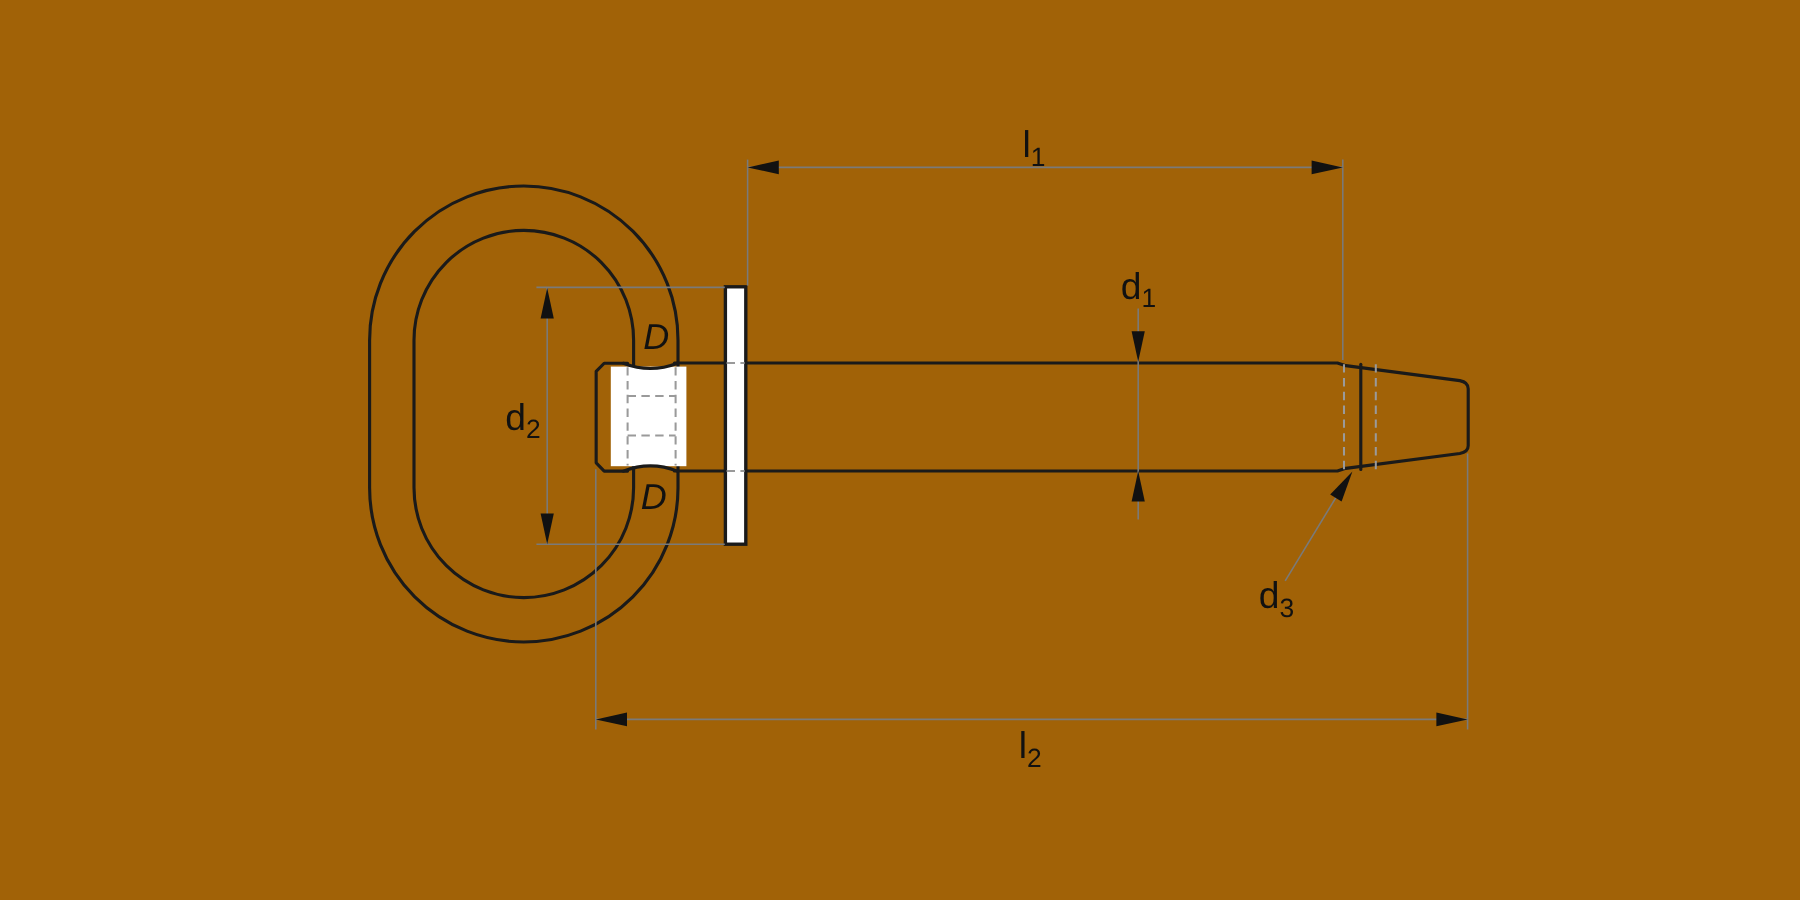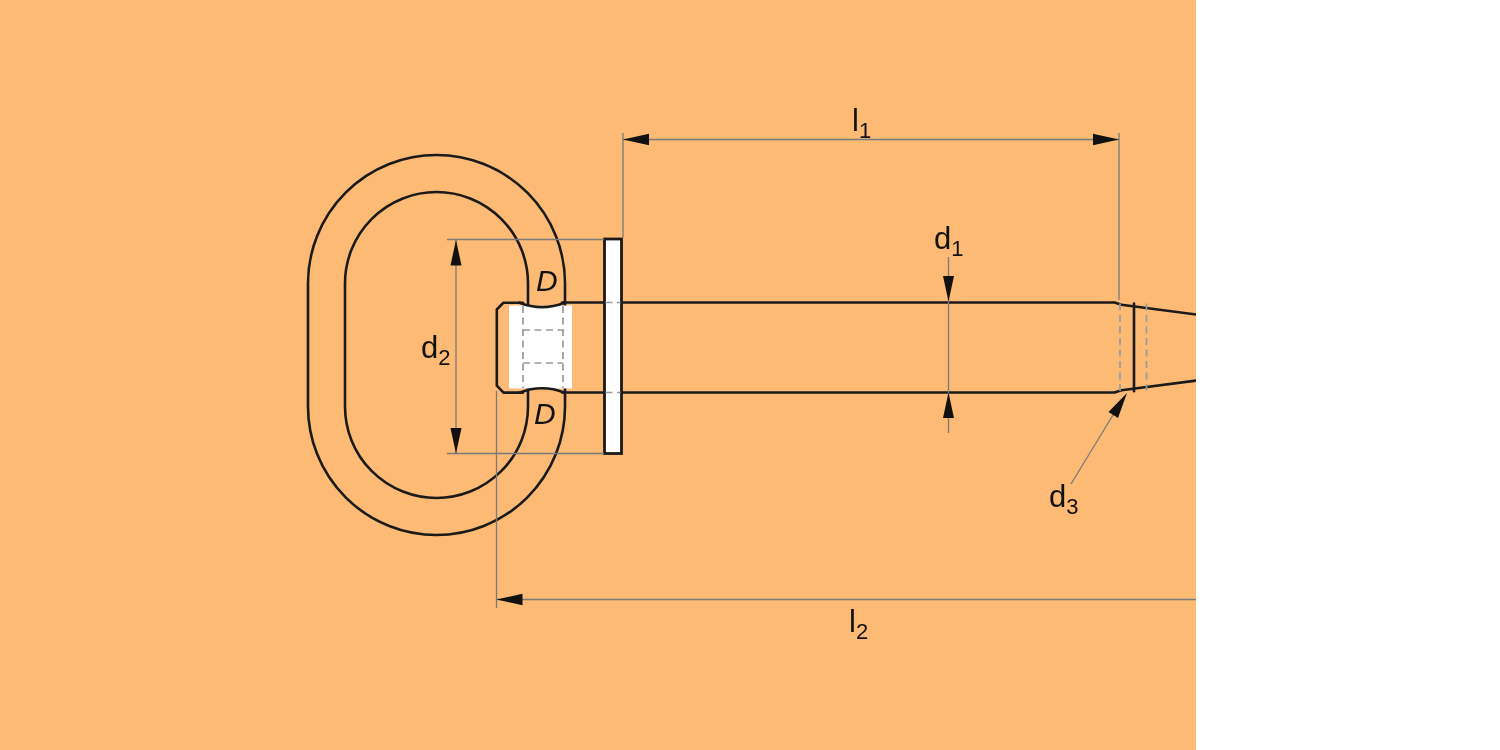--- a/index.html
+++ b/index.html
@@ -1,16 +1,16 @@
 <!DOCTYPE html>
 <html><head>
 <meta charset="utf-8">
 <style>
   html,body{margin:0;padding:0;background:#fff;}
-  .stage{width:1196px;height:750px;background:#fdba74;overflow:hidden;text-decoration:underline;}
+  .stage{width:1500px;height:750px;background:#a16207;overflow:hidden;text-decoration:underline;}
   svg{display:block;}
   text{font-family:"Liberation Sans", sans-serif;fill:#111;}
   .lbl{font-size:31px;}
   .sub{font-size:22px;}
   .wireD{font-size:30px;font-style:italic;}
   .outline{fill:none;stroke:#1a1a1a;stroke-width:2.6;stroke-linejoin:round;stroke-linecap:round;}
   .outline-thick{fill:#fff;stroke:#1a1a1a;stroke-width:2.8;}
   .hidden-ln{fill:none;stroke:#9a9a9a;stroke-width:1.7;stroke-dasharray:7 4.5;}
   .thin{fill:none;stroke:#7a7a7a;stroke-width:1.3;}
   .arrow{fill:#111;stroke:none;}

